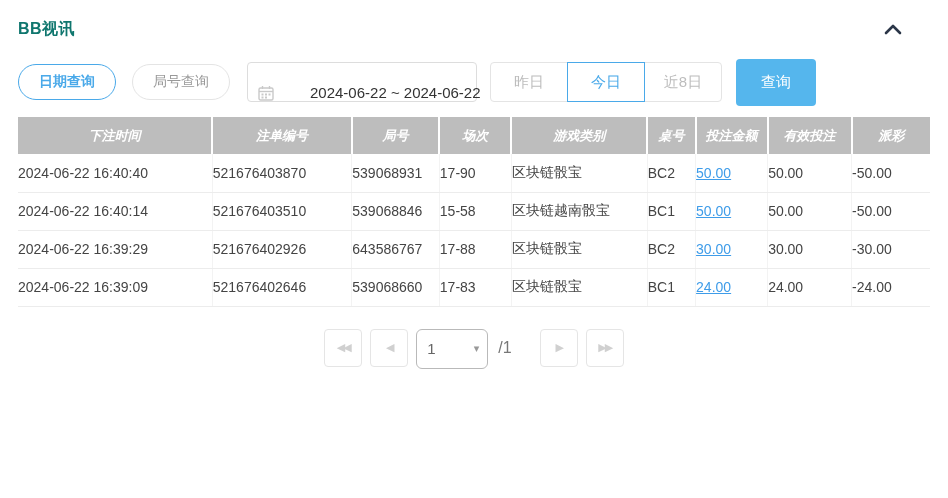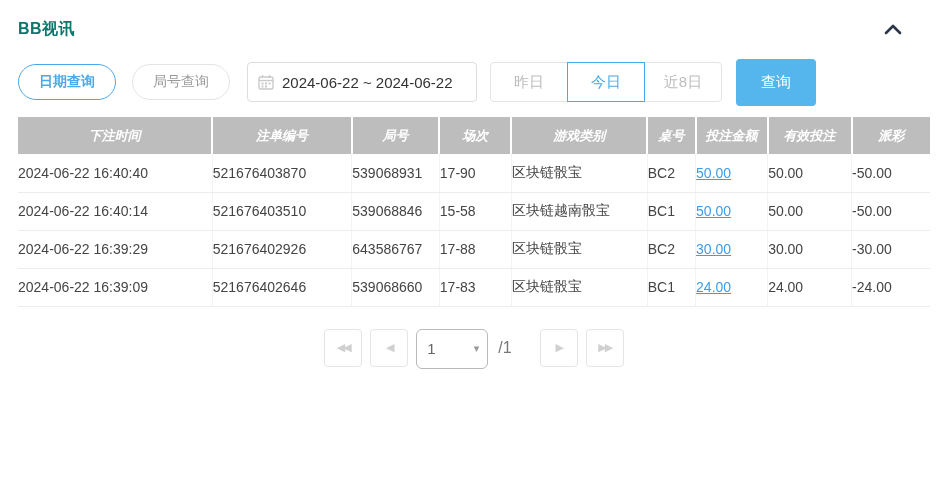--- a/index.html
+++ b/index.html
@@ -21,21 +21,21 @@
   .toolbar { display:flex; align-items:center; margin-top:22px; height:40px; }
   .pill {
     height:36px; padding:0 20px; border-radius:18px; background:#fff;
     font-size:14px; font-weight:bold; display:flex; align-items:center; cursor:pointer;
   }
   .pill.active { border:1px solid #4aa9e9; color:#4aa9e9; }
   .pill.inactive { border:1px solid #e4e4e4; color:#999; font-weight:normal; margin-left:16px; }
 
   .date-input {
     margin-left:17px; width:230px; height:40px; border:1px solid #ddd; border-radius:4px;
-    display:flex; align-items:center; padding:0 10px; background:#fff; cursor:pointer;
+    display:flex; align-items:flex-end; padding:0 10px; background:#fff; cursor:pointer;gap:28px;
   }
   .date-input .cal { margin-right:8px; display:flex; }
   .date-input .val { font-size:15px; color:#333; white-space:nowrap; }
 
   .seg-group { display:flex; margin-left:13px; }
   .seg {
     width:78px; height:40px; background:#fff; border:1px solid #e4e4e4;
     font-size:15px; color:#bdbdbd; display:flex; align-items:center; justify-content:center;
     cursor:pointer; margin-left:-1px; position:relative;
   }

